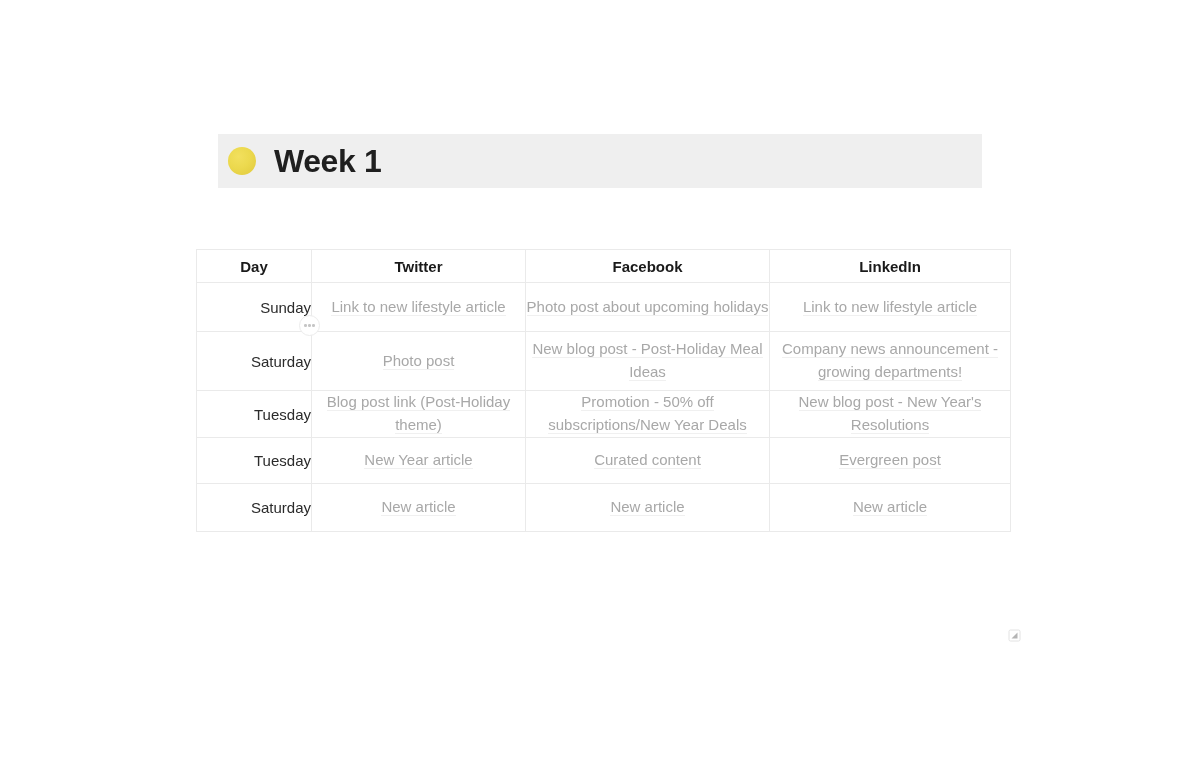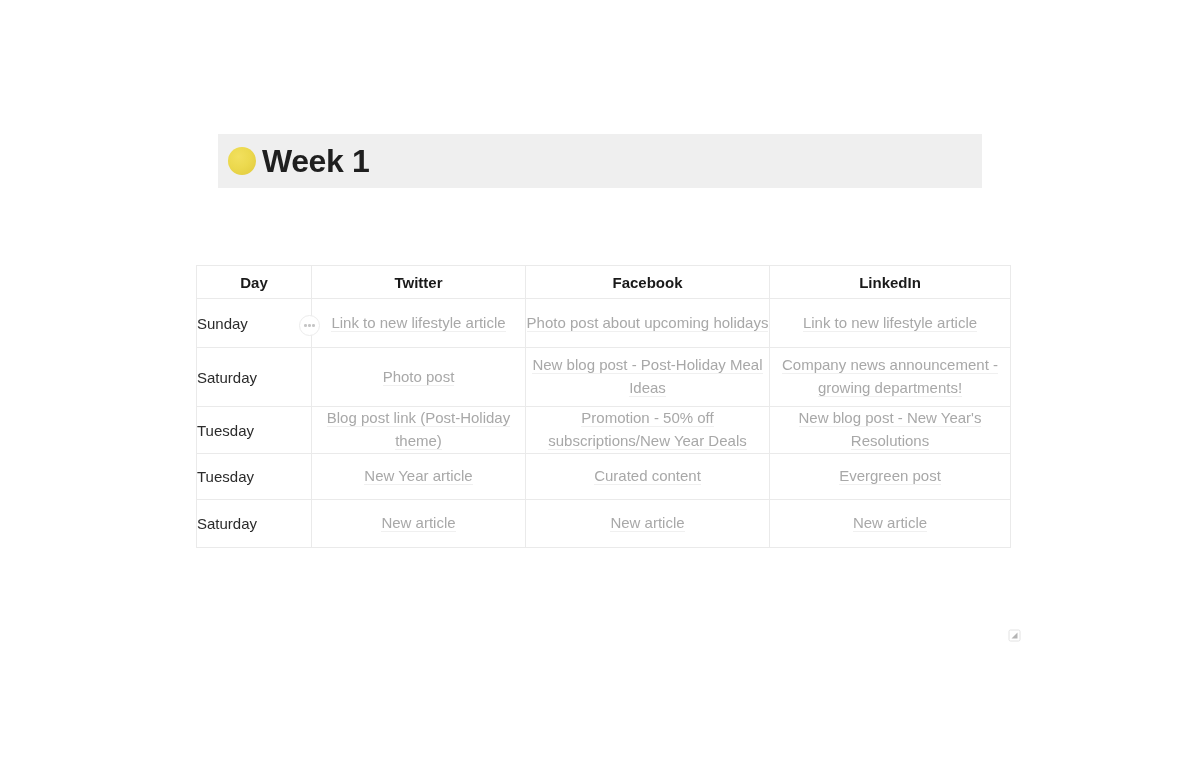--- a/index.html
+++ b/index.html
@@ -22,20 +22,21 @@
     position: absolute;
     left: 218px;
     top: 134px;
     width: 764px;
     height: 54px;
     background: #efefef;
     display: flex;
     align-items: center;
     padding-left: 10px;
     box-sizing: border-box;
+    gap: 12px;
   }
   .title-emoji {
     width: 28px;
     height: 28px;
     border-radius: 50%;
     background: radial-gradient(circle at 38% 34%, #f2e05e 0%, #ecd94e 45%, #e0c93c 100%);
     flex: 0 0 auto;
     margin-right: 6px;
     display: block;
   }
@@ -53,21 +54,20 @@
     position: absolute;
     left: 196px;
     top: 249px;
     width: 814px;
   }
   table.calendar {
     border-collapse: collapse;
     width: 814px;
     table-layout: fixed;
     background: #84cc16;
-    margin-top: 16px;
   }
   table.calendar col.c-day   { width: 115px; }
   table.calendar col.c-tw    { width: 214px; }
   table.calendar col.c-fb    { width: 244px; }
   table.calendar col.c-li    { width: 241px; }
 
   table.calendar th,
   table.calendar td {
     border: 1px solid #eaeaea;
     padding: 0;
@@ -79,21 +79,21 @@
     text-align: center;
     font-size: 15px;
     font-weight: 700;
     color: #1a1a1a;
     padding: 3px 6px;
   }
   td.day-cell {
     padding: 6px 0 6px 14px;
     font-size: 15px;
     color: #2b2b2b;
-    text-align: left;
+    text-align: right;
     white-space: nowrap;
   }
   td.content-cell {
     padding: 6px 10px 6px 10px;
     font-size: 15px;
     line-height: 1.52;
     color: #a8a8a8;
     text-align: center;
   }
   td.content-cell .txt {

